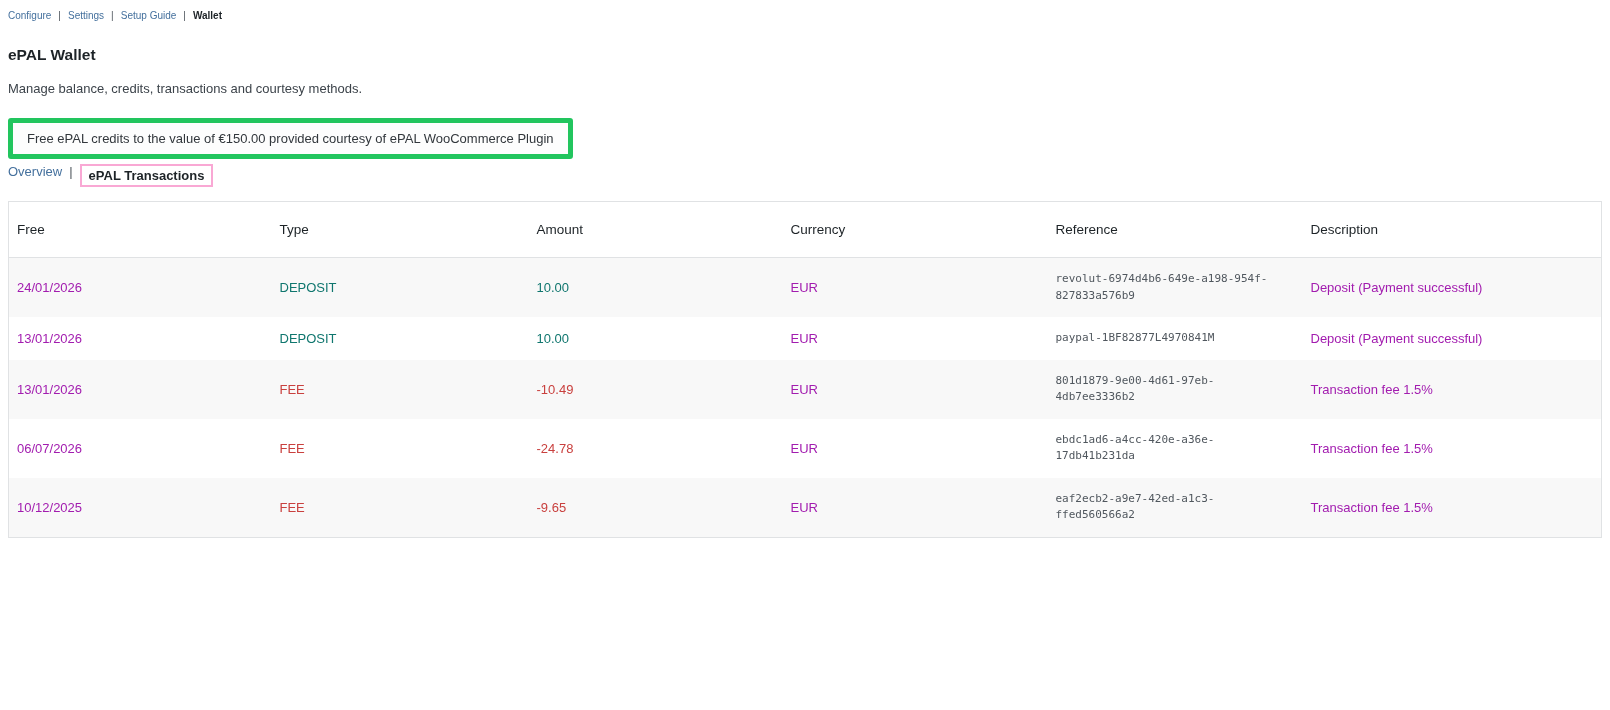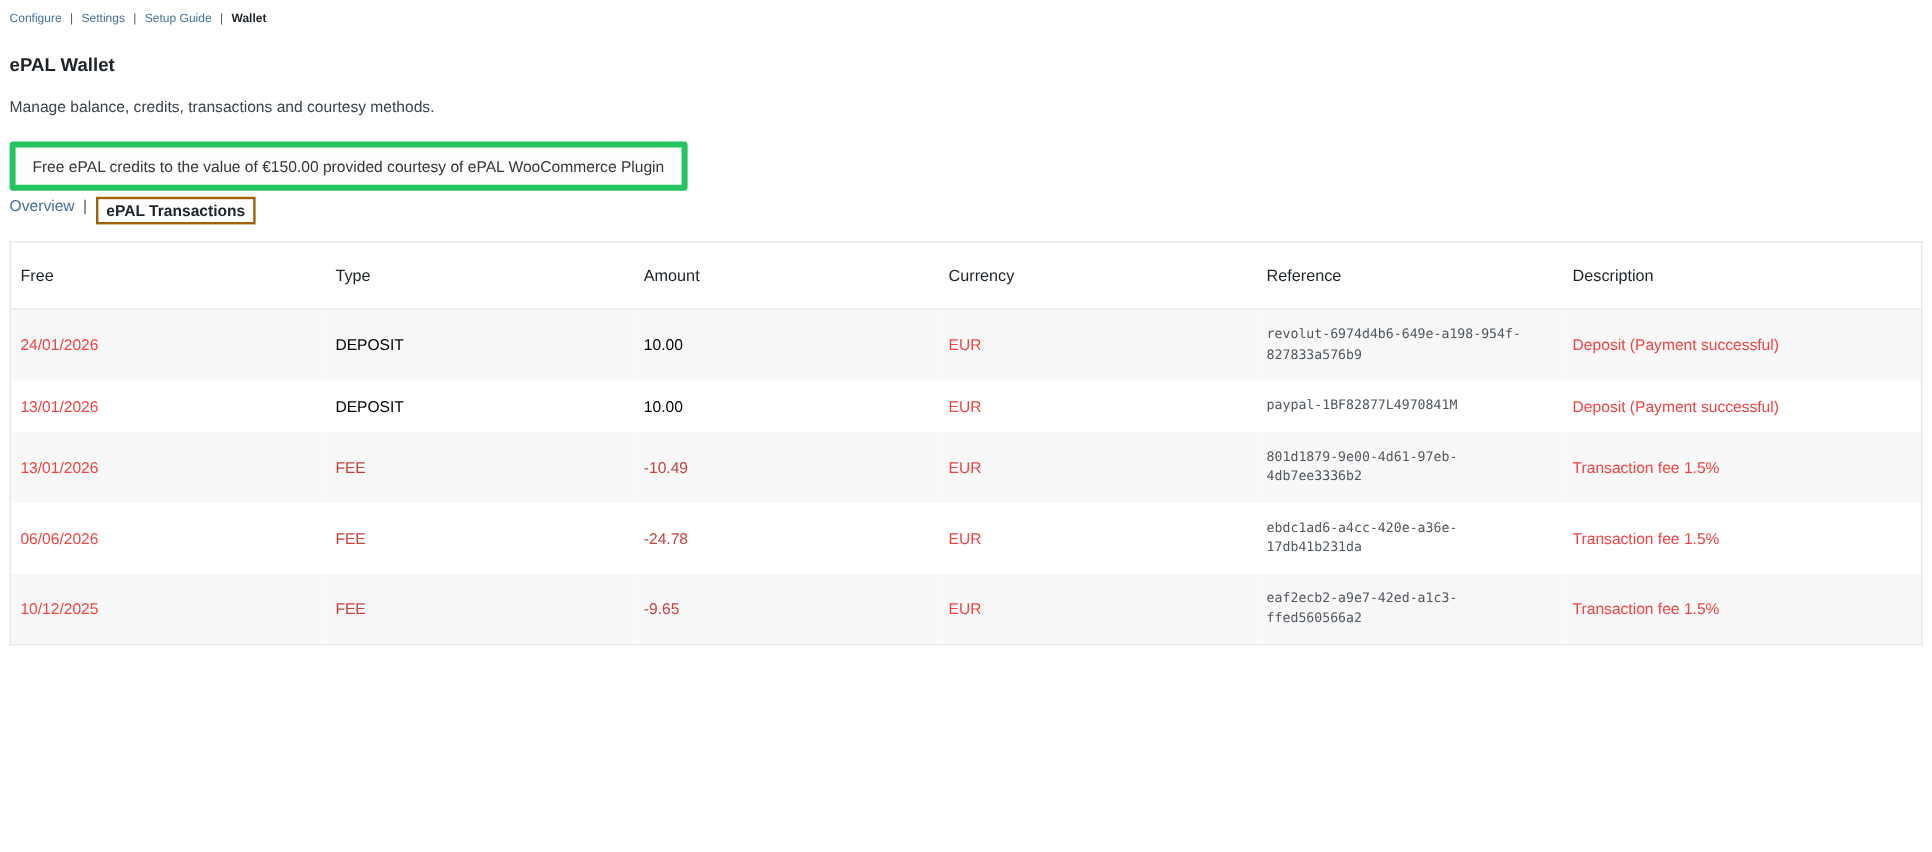--- a/index.html
+++ b/index.html
@@ -32,21 +32,21 @@
     color: #32373c;
   }
 
   
   .tabs { margin-top: 5px; display: flex; align-items: flex-start; }
   .tabs a { color: #44709d; text-decoration: none; cursor: pointer; }
   .tabs .sep { color: #50575e; margin: 0 7px; }
   .tab-active {
     font-weight: 700;
     color: #1d2327;
-    border: 2px solid #a16207;
+    border: 2px solid #f9a8d4;
     padding: 2px 7px;
     background: #fff;
   }
 
   
   table.tx-table {
     margin-top: 14px;
     border-collapse: collapse;
     table-layout: fixed;
     width: 100%;
@@ -58,31 +58,31 @@
     font-weight: 400;
     color: #1d2327;
     padding: 20px 10px 20px 8px;
     border-bottom: 1px solid #e0e2e4;
     font-size: 13.5px;
   }
   tbody td {
     padding: 13px 10px 13px 8px;
     vertical-align: middle;
     font-size: 13px;
-    color: #ef4444;
+    color: #a21caf;
   }
   tbody tr:nth-child(odd) { background: #f8f8f8; }
   td.ref {
     font-family: "DejaVu Sans Mono", "Liberation Mono", monospace;
     font-size: 11px;
     color: #50575e;
     word-wrap: break-word;
     line-height: 1.5;
   }
-  .pos { color: #000000; margin-left: 34px; }
+  .pos { color: #0f766e; margin-left: 34px; }
   .neg { color: #c9403e; }
   td.type-cell { font-weight: 400; }
 </style>
 </head>
 <body>
 
 
 
 <nav class="breadcrumb">
   <a href="#">Configure</a><span class="sep">|</span><a href="#">Settings</a><span class="sep">|</span><a href="#">Setup Guide</a><span class="sep">|</span><span class="current">Wallet</span>
@@ -141,21 +141,21 @@
   <tr>
     <td>13/01/2026</td>
     <td class="type-cell neg">FEE</td>
     <td class="neg">-10.49</td>
     <td>EUR</td>
     <td class="ref">801d1879-9e00-4d61-97eb-4db7ee3336b2</td>
     <td>Transaction fee 1.5%</td>
   </tr>
 
   <tr>
-    <td>06/06/2026</td>
+    <td>06/07/2026</td>
     <td class="type-cell neg">FEE</td>
     <td class="neg">-24.78</td>
     <td>EUR</td>
     <td class="ref">ebdc1ad6-a4cc-420e-a36e-17db41b231da</td>
     <td>Transaction fee 1.5%</td>
   </tr>
 
 
 
 

